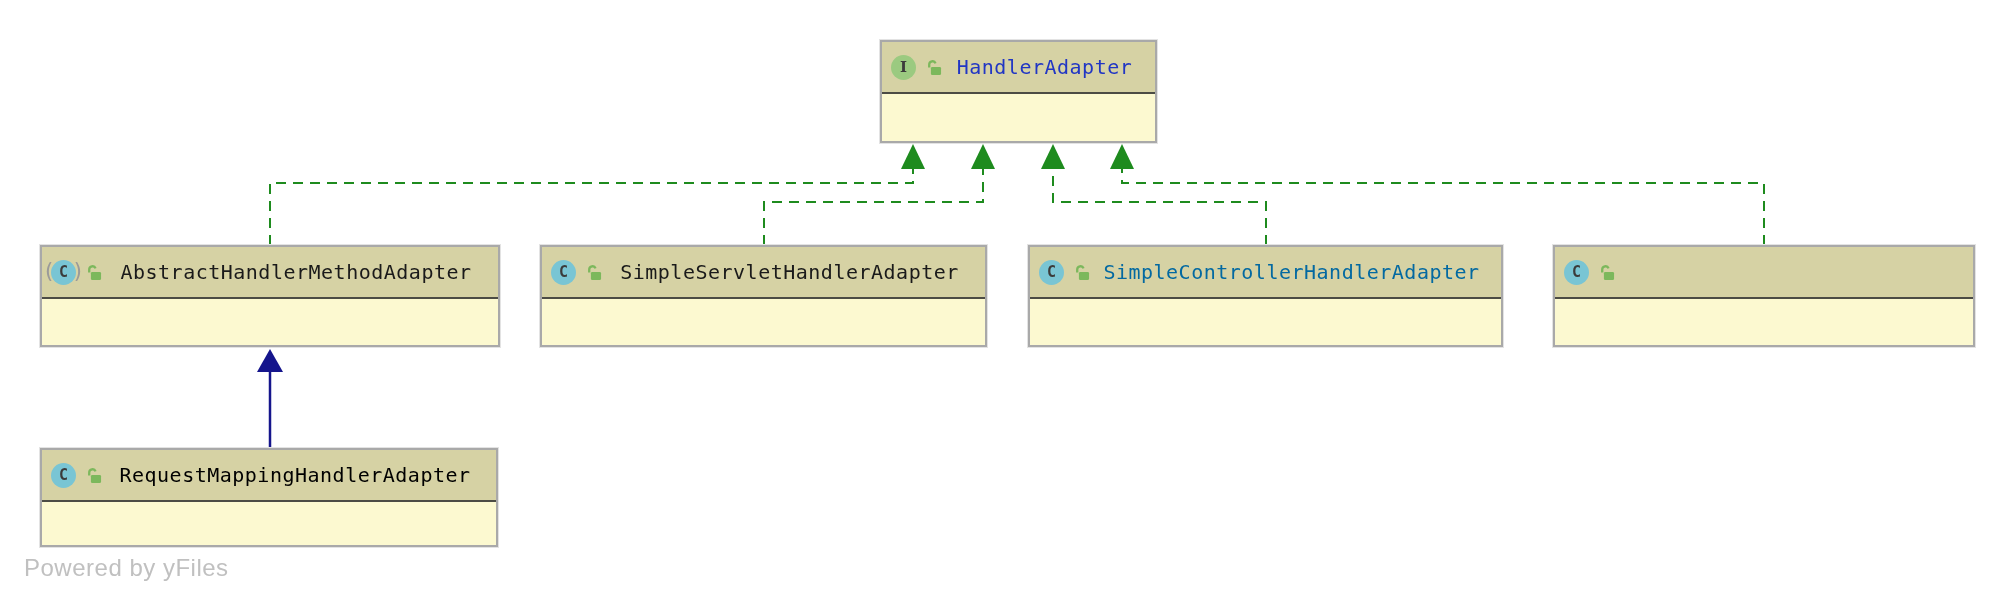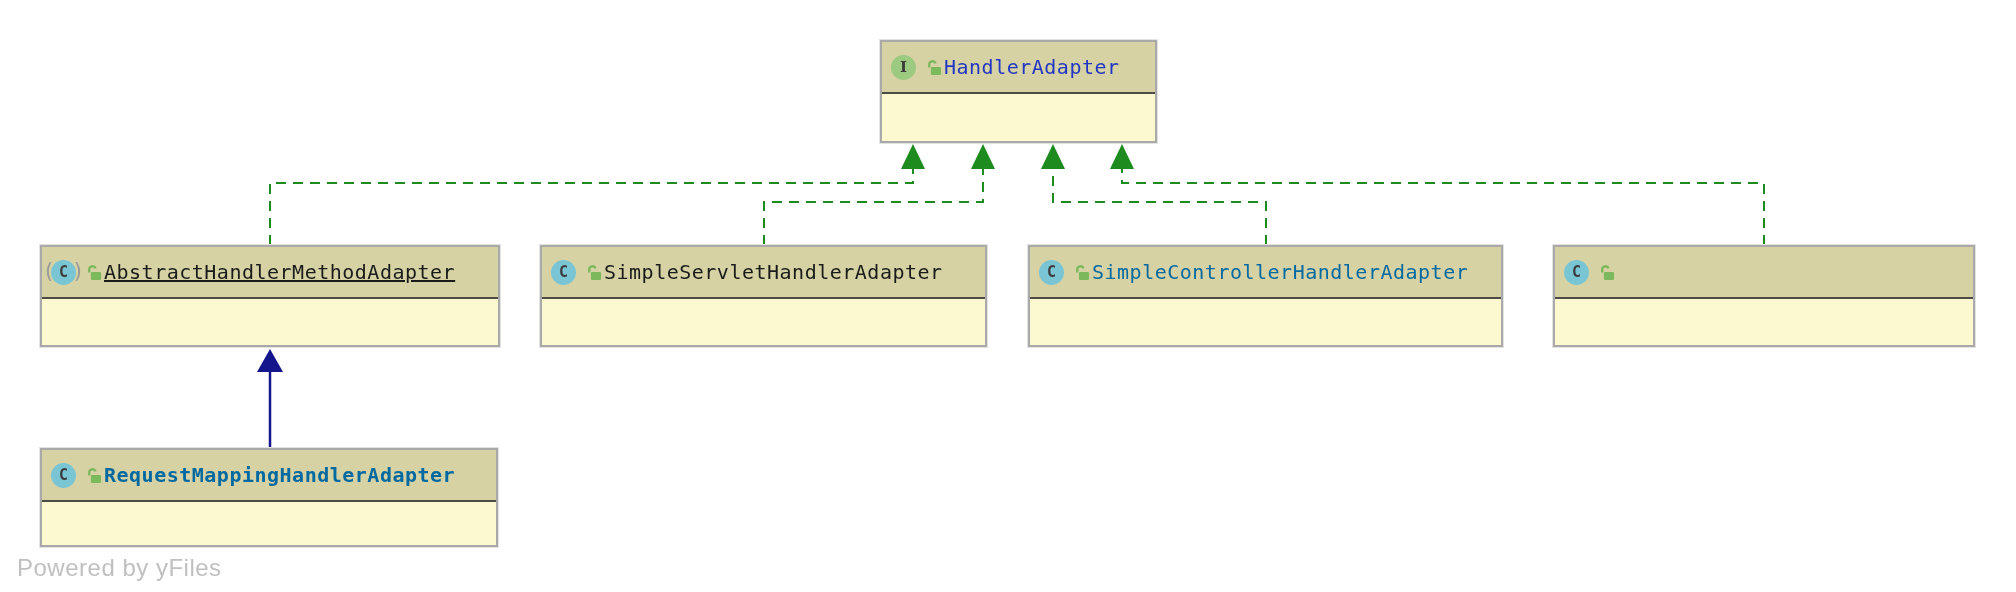--- a/index.html
+++ b/index.html
@@ -12,40 +12,40 @@
     position:absolute;z-index:2;box-sizing:border-box;
     border:2px solid #a9a9a9;background:#fcf9d0;
     box-shadow:0 0 0 1px #e3e3e3;
   }
   .node-header{
     box-sizing:border-box;height:52px;display:flex;align-items:center;
     background:#d6d2a4;border-bottom:2px solid #4c4c44;padding:0 10px 0 9px;
   }
   .node-body{box-sizing:border-box;flex:1;background:#fcf9d0;}
   .node-label{
-    flex:1;text-align:left;font-size:20px;letter-spacing:0.5px;
+    flex:1;text-align:center;font-size:20px;letter-spacing:0.5px;
     white-space:nowrap;font-family:"DejaVu Sans Mono", monospace;
   }
   .kind-icon{
     width:25px;height:25px;border-radius:50%;flex:0 0 auto;
     display:flex;align-items:center;justify-content:center;
     font-size:15px;font-weight:bold;color:#3b3b3b;position:relative;
   }
   .kind-icon.interface{background:#9bca80;font-family:"DejaVu Serif", serif;}
   .kind-icon.class{background:#79c5d4;font-family:"DejaVu Sans Mono", monospace;}
   .kind-icon.abstract{background:#79c5d4;font-family:"DejaVu Sans Mono", monospace;}
   .kind-icon.abstract::before, .kind-icon.abstract::after{
     position:absolute;color:#9a9a9a;font-size:21px;font-weight:normal;top:-1px;
     font-family:"DejaVu Sans", sans-serif;
   }
   .kind-icon.abstract::before{content:"(";left:-6px;}
   .kind-icon.abstract::after{content:")";right:-6px;}
   .lock-icon{margin-left:9px;flex:0 0 auto;display:block;}
   .watermark{
-    position:absolute;left:17px;top:554px;z-index:0;
+    position:absolute;left:24px;top:554px;z-index:0;
     font-family:"Liberation Sans", sans-serif;font-size:24px;color:#c0c0c0;
     letter-spacing:0.5px;
   }
 </style>
 </head>
 <body>
 
 <svg id="edge-layer">
 
   <g>
@@ -90,21 +90,21 @@
 
 <div class="node" style="left:40px;top:245px;width:460px;height:102px;display:flex;flex-direction:column;">
   <div class="node-header">
     <span class="kind-icon abstract">
         <span>C</span>
       </span>
     <svg class="lock-icon" width="19" height="19" viewBox="0 0 18 18">
       <path d="M4 9 V6.3 a3.1 3.1 0 0 1 6 -1.2" fill="none" stroke="#7cb85c" stroke-width="2.2"></path>
       <rect x="5.6" y="8.6" width="9.6" height="7.6" rx="1.2" fill="#7cb85c"></rect>
     </svg>
-    <span class="node-label" style="color:#1a1a1a;text-decoration:underline;">AbstractHandlerMethodAdapter</span>
+    <span class="node-label" style="color:#1a1a1a;">AbstractHandlerMethodAdapter</span>
   </div>
   <div class="node-body"></div>
 </div>
 
 <div class="node" style="left:540px;top:245px;width:447px;height:102px;display:flex;flex-direction:column;">
   <div class="node-header">
     <span class="kind-icon class">
         <span>C</span>
       </span>
     <svg class="lock-icon" width="19" height="19" viewBox="0 0 18 18">
@@ -145,18 +145,18 @@
 
 <div class="node" style="left:40px;top:448px;width:458px;height:99px;display:flex;flex-direction:column;">
   <div class="node-header">
     <span class="kind-icon class">
         <span>C</span>
       </span>
     <svg class="lock-icon" width="19" height="19" viewBox="0 0 18 18">
       <path d="M4 9 V6.3 a3.1 3.1 0 0 1 6 -1.2" fill="none" stroke="#7cb85c" stroke-width="2.2"></path>
       <rect x="5.6" y="8.6" width="9.6" height="7.6" rx="1.2" fill="#7cb85c"></rect>
     </svg>
-    <span class="node-label" style="color:#0369a1;font-weight:bold;">RequestMappingHandlerAdapter</span>
+    <span class="node-label" style="color:#000000;">RequestMappingHandlerAdapter</span>
   </div>
   <div class="node-body"></div>
 </div>
 
 <div class="watermark">Powered by yFiles</div>
 
 </body></html>

